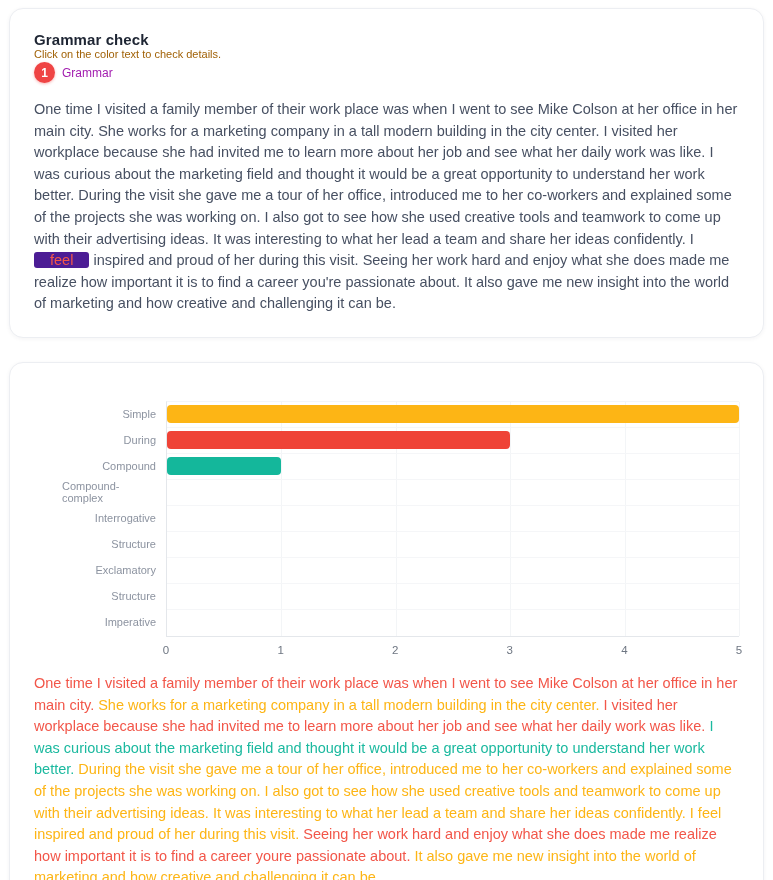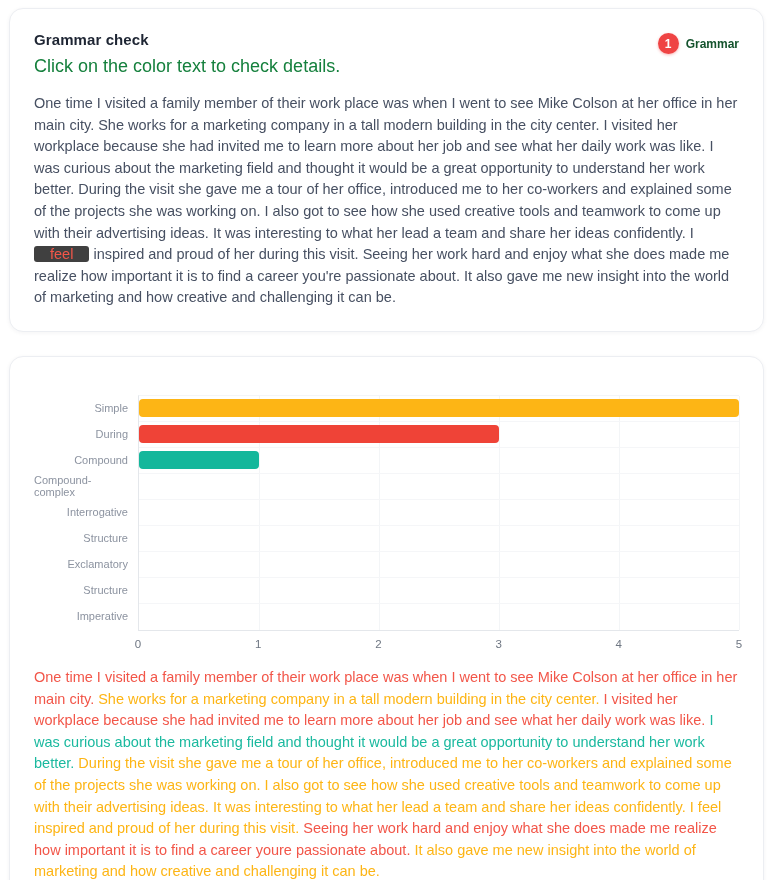--- a/index.html
+++ b/index.html
@@ -15,49 +15,49 @@
   .card {
     background: #ffffff;
     border: 1px solid #ECEEF2;
     border-radius: 14px;
     box-shadow: 0 1px 4px rgba(30,41,59,0.05);
     padding: 22px 24px;
   }
   .card + .card { margin-top: 24px; }
 
   
-  .card-header { display: flex; justify-content: space-between; align-items: flex-start; }
+  .card-header { display: flex; justify-content: space-between; align-items: flex-start; flex-direction: column; }
   .card-title { font-size: 15px; font-weight: 700; color: #1E2533; letter-spacing: .1px; }
-  .card-subtitle { font-size: 18px; color: #15803d; margin-top: 8px; }
+  .card-subtitle { font-size: 11px; color: #a16207; margin-top: 0; }
   .badge-wrap { display: flex; align-items: center; gap: 7px; margin-top: 2px; }
   .count-badge {
     width: 21px; height: 21px; border-radius: 50%;
     background: #EF4444; color: #fff;
     font-size: 12px; font-weight: 700;
     display: flex; align-items: center; justify-content: center;
     box-shadow: 0 1px 3px rgba(239,68,68,.4);
   }
-  .badge-label { font-size: 12px; color: #14532d; font-weight: bold; }
+  .badge-label { font-size: 12px; color: #a21caf; }
 
   .essay {
     margin-top: 16px;
     font-size: 14.5px;
     line-height: 21.6px;
     color: #475062;
   }
   .grammar-highlight {
     color: #F25649;
-    background: #404040;
+    background: #4c1d95;
     border-radius: 3px;
     padding: 0 16px;
     cursor: pointer;
   }
 
   
-  .chart { margin-top: 16px; display: grid; grid-template-columns: 104px 1fr; }
+  .chart { margin-top: 16px; display: grid; grid-template-columns: 104px 1fr; margin-left: 28px; }
   .labels-col { display: flex; flex-direction: column; }
   .chart-label {
     height: 26px; display: flex; align-items: center; justify-content: flex-end;
     padding-right: 10px;
     font-size: 11px; color: #8C93A0;
   }
   .plot-col {
     position: relative;
     border-left: 1px solid #E4E7EB;
     border-top: 1px solid #F3F5F7;

